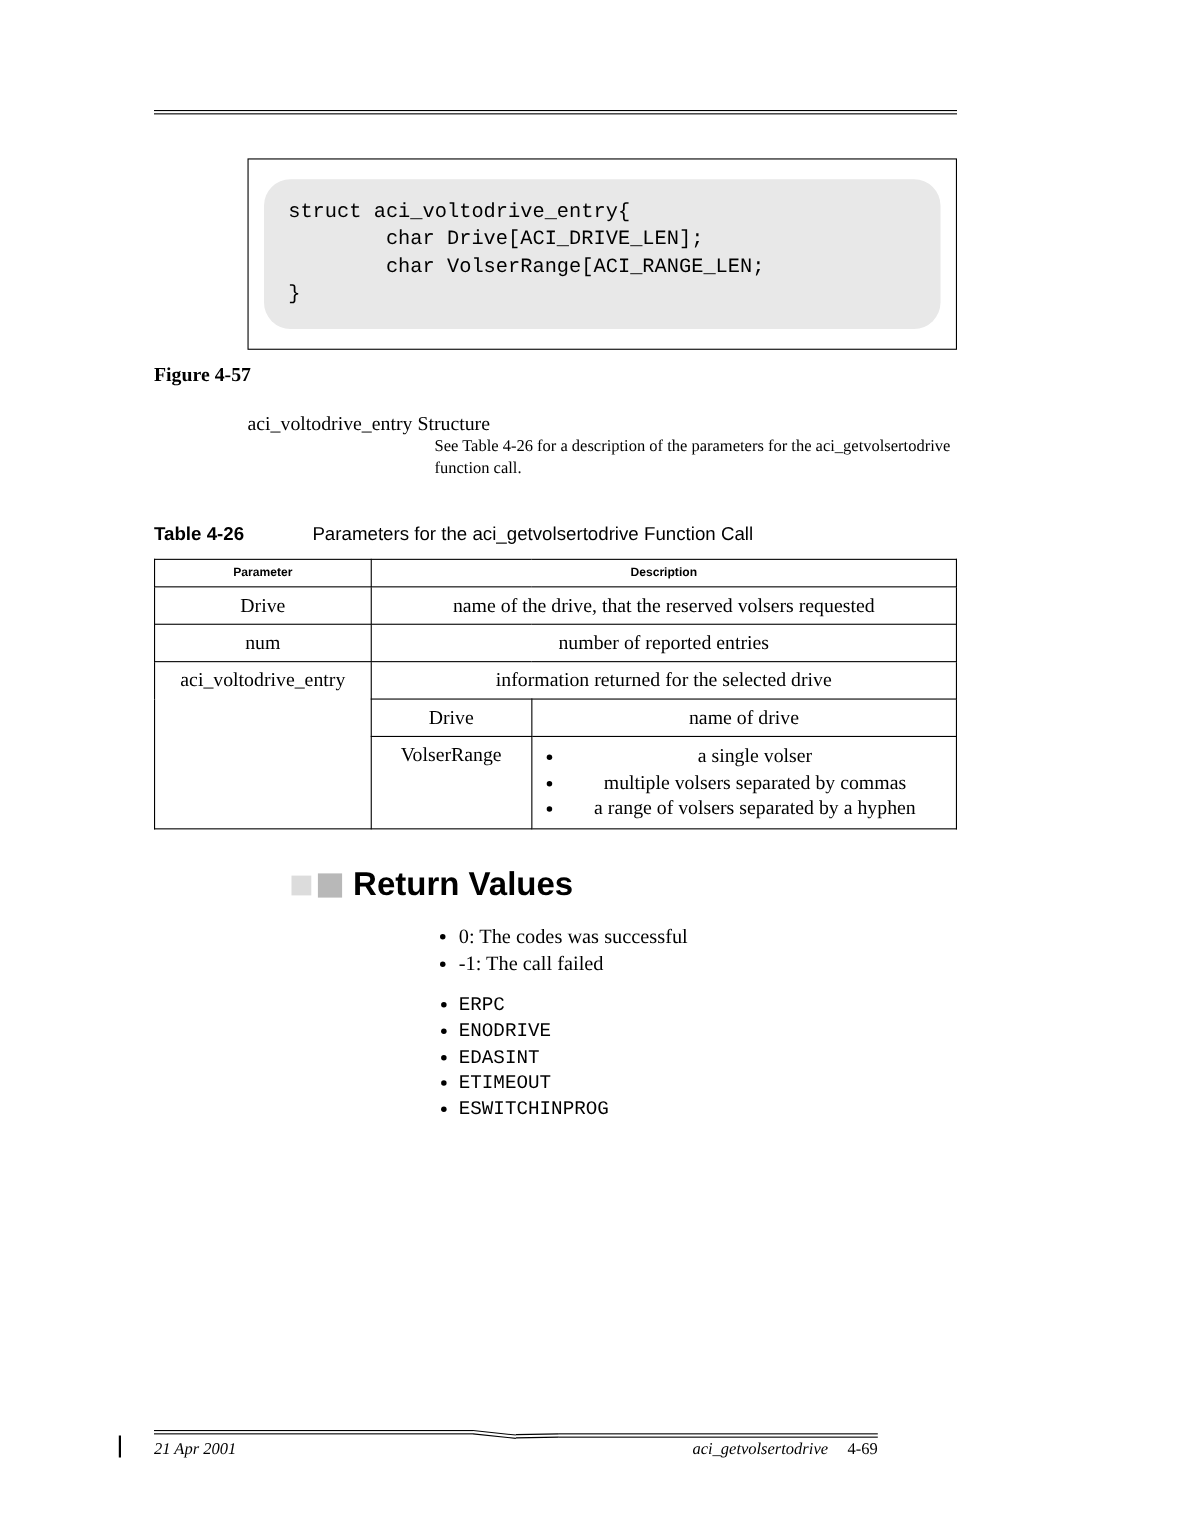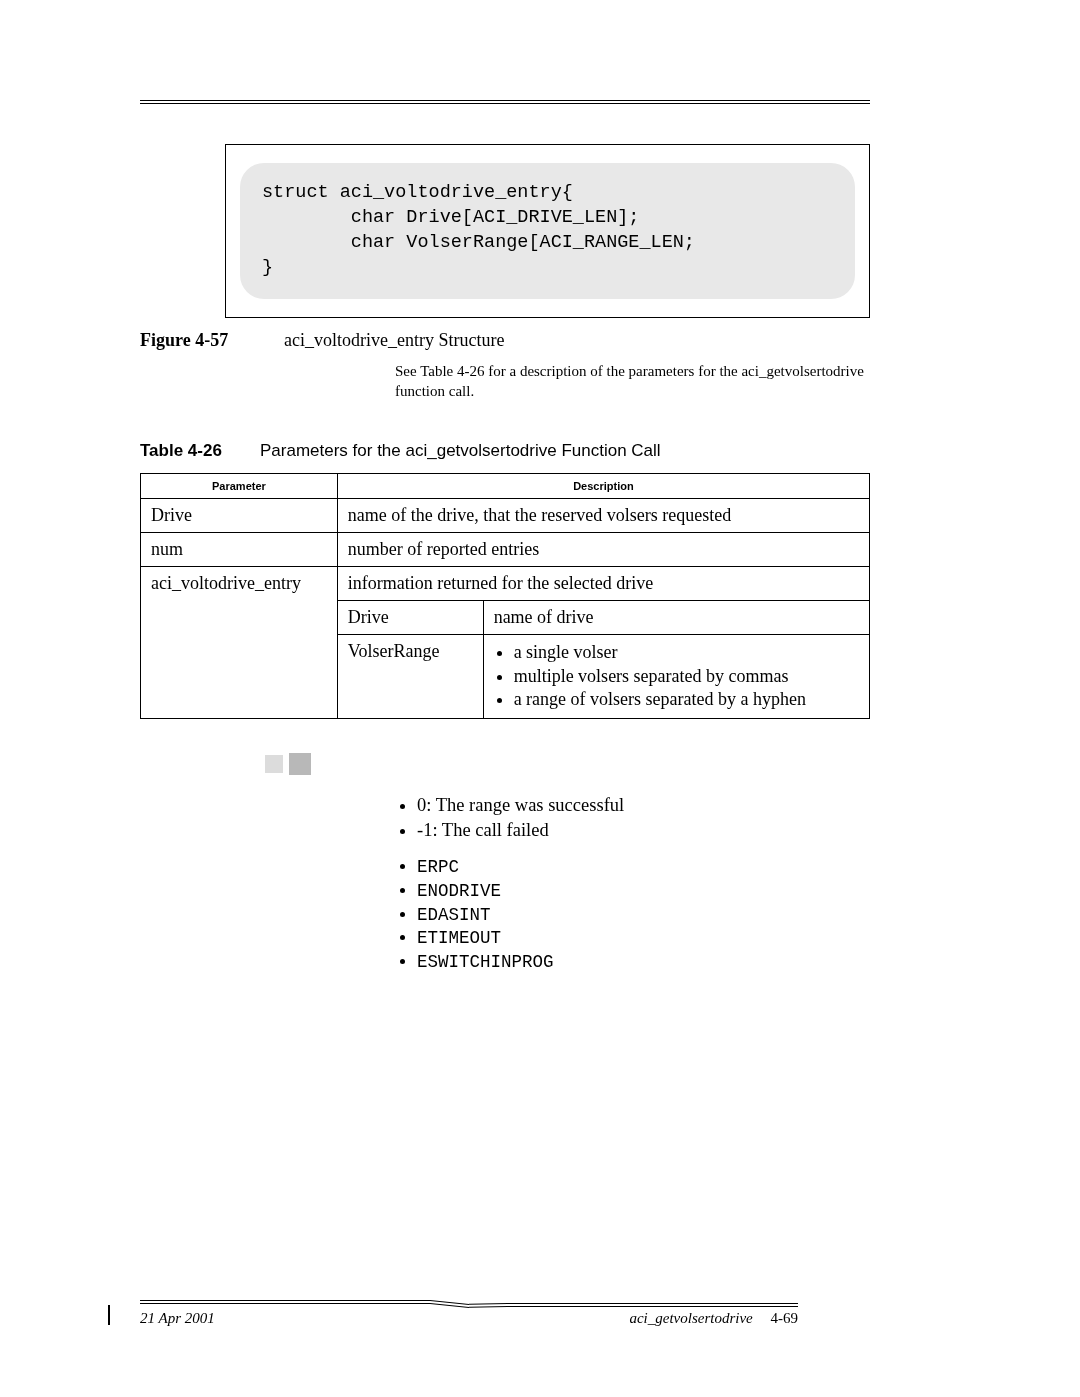--- a/index.html
+++ b/index.html
@@ -34,50 +34,52 @@
     border-radius: 24px;
     padding: 18px 22px 18px 22px;
     font-family: "Courier New", Courier, monospace;
     font-size: 18.5px;
     line-height: 1.35;
     white-space: pre;
   }
   .fig-row {
     display: flex;
     gap: 24px;
-    margin-bottom: 10px;
+    margin-bottom: 0;
     font-size: 18px;
+    flex-direction: column;
   }
   .fig-label { font-weight: bold; flex: 0 0 auto; margin-left: -85px; width: 120px;}
   .fig-caption { flex: 1; }
   .para {
     font-size: 15px;
     line-height: 1.35;
     margin-bottom: 22px;
     margin-left: 85px;
   }
   .table-title-row {
     display: flex;
+    gap: 24px;
     font-family: Helvetica, Arial, sans-serif;
     font-size: 17px;
     margin-bottom: 12px;
     margin-top: 40px;
   }
   .table-title-row .tlabel { font-weight: bold; flex:0 0 auto; margin-left: -85px; width:120px;}
   .table-title-row .tcap { flex:1; }
   table.params {
     width: 100%;
     border-collapse: collapse;
     font-size: 18px;
   }
   table.params th, table.params td {
     border: 1px solid #000;
     padding: 6px 10px;
     vertical-align: top;
-    text-align: left;
+    text-align: center;
   }
   table.params th {
     font-family: Helvetica, Arial, sans-serif;
     font-weight: bold;
     text-align: center;
     font-size: 11px;
   }
   table.params th:first-child { text-align: center; }
   .sub-list {
     list-style: disc;
@@ -201,25 +203,26 @@
             <li>a range of volsers separated by a hyphen</li>
           </ul>
         </td>
       </tr>
     </tbody>
       </table>
 
     <div class="section-head">
       <span class="sq a"></span>
       <span class="sq b"></span>
+      <h2>Return Values</h2>
     </div>
 
     <div class="rv-body">
       <ul>
-        <li>0: The range was successful</li>
+        <li>0: The codes was successful</li>
         <li>-1: The call failed</li>
       </ul>
       <ul class="mono">
         <li>ERPC</li>
         <li>ENODRIVE</li>
         <li>EDASINT</li>
         <li>ETIMEOUT</li>
         <li>ESWITCHINPROG</li>
       </ul>
     </div>

